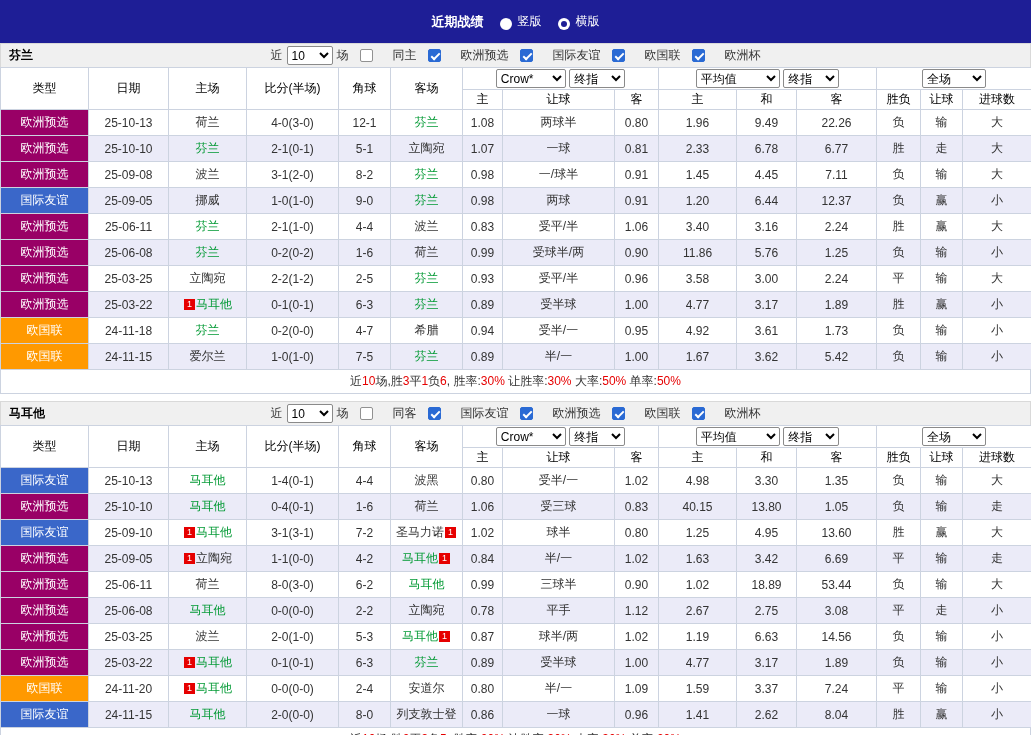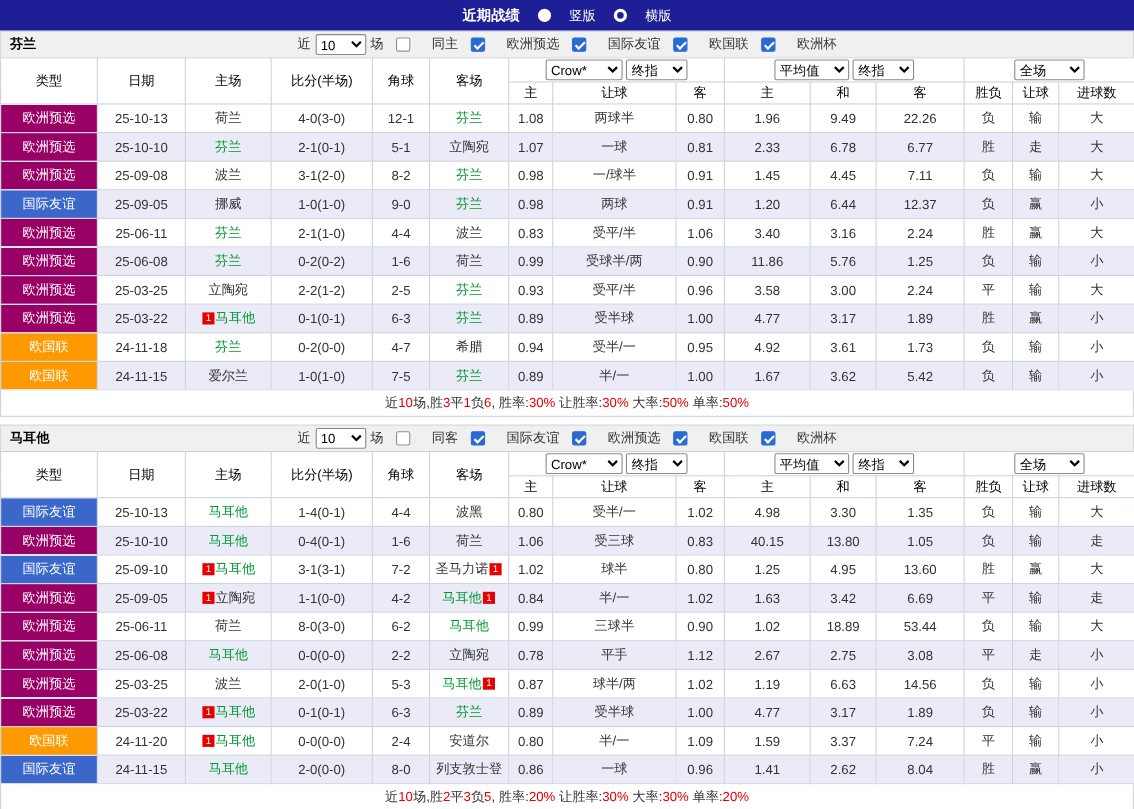--- a/index.html
+++ b/index.html
@@ -1,29 +1,29 @@
 <!DOCTYPE html>
 <html><head>
 <meta charset="utf-8">
 <style>
   *{box-sizing:border-box;margin:0;padding:0}
   html,body{background:#fff}
   body{width:1031px;font-family:"Liberation Sans",sans-serif;font-size:12px;color:#333}
   
-  .topbar{height:28px;background:#1e1e96;display:flex;align-items:center;justify-content:center;gap:16px;color:#fff}
+  .topbar{height:43px;background:#1e1e96;display:flex;align-items:center;justify-content:center;gap:16px;color:#fff}
   .topbar .title{font-weight:bold;font-size:13px}
-  .radio-item{display:inline-flex;align-items:center;gap:17px;cursor:pointer}
+  .radio-item{display:inline-flex;align-items:flex-end;gap:6px;cursor:pointer}
   .radio{width:12px;height:12px;border-radius:50%;background:#fff;position:relative;display:inline-block}
   .radio.on::after{content:"";position:absolute;left:3px;top:3px;width:6px;height:6px;border-radius:50%;background:#1e1e96}
   
   .secbar{height:24px;background:#f0f0f0;border:1px solid #d9d9d9;border-bottom:none;display:flex;align-items:center;position:relative}
   .team-title{position:absolute;left:8px;font-weight:bold;color:#000}
   .controls{margin:0 auto;display:flex;align-items:center;gap:4px}
   .sel{font-size:12px;height:19px;font-family:inherit;border:1px solid #8a8a8a;background:#fff;border-radius:2px}
-  .s-count{width:46px}.s-book{width:70px}.s-fin{width:56px}.s-avg{width:68px}.s-scope{width:64px}
+  .s-count{width:46px}.s-book{width:70px}.s-fin{width:56px}.s-avg{width:84px}.s-scope{width:64px}
   .cb{display:inline-flex;align-items:center;gap:20px;margin-left:7px;cursor:pointer}
   .box{width:13px;height:13px;background:#fff;border:1px solid #919191;border-radius:2px;position:relative;display:inline-block}
   .box.on{background:#2a6ad4;border-color:#2a6ad4}
   .box.on::after{content:"";position:absolute;left:2px;top:3px;width:7px;height:3px;border-left:2px solid #fff;border-bottom:2px solid #fff;transform:rotate(-45deg)}
   
   .tb{width:1031px;border-collapse:collapse;table-layout:fixed;text-align:center}
   .tb th,.tb td{border:1px solid #ccd3e0;overflow:hidden;white-space:nowrap}
   .tb thead th{background:#fff;font-weight:normal;color:#000}
   .h1 th{height:22px}
   .h2 th{height:20px}

